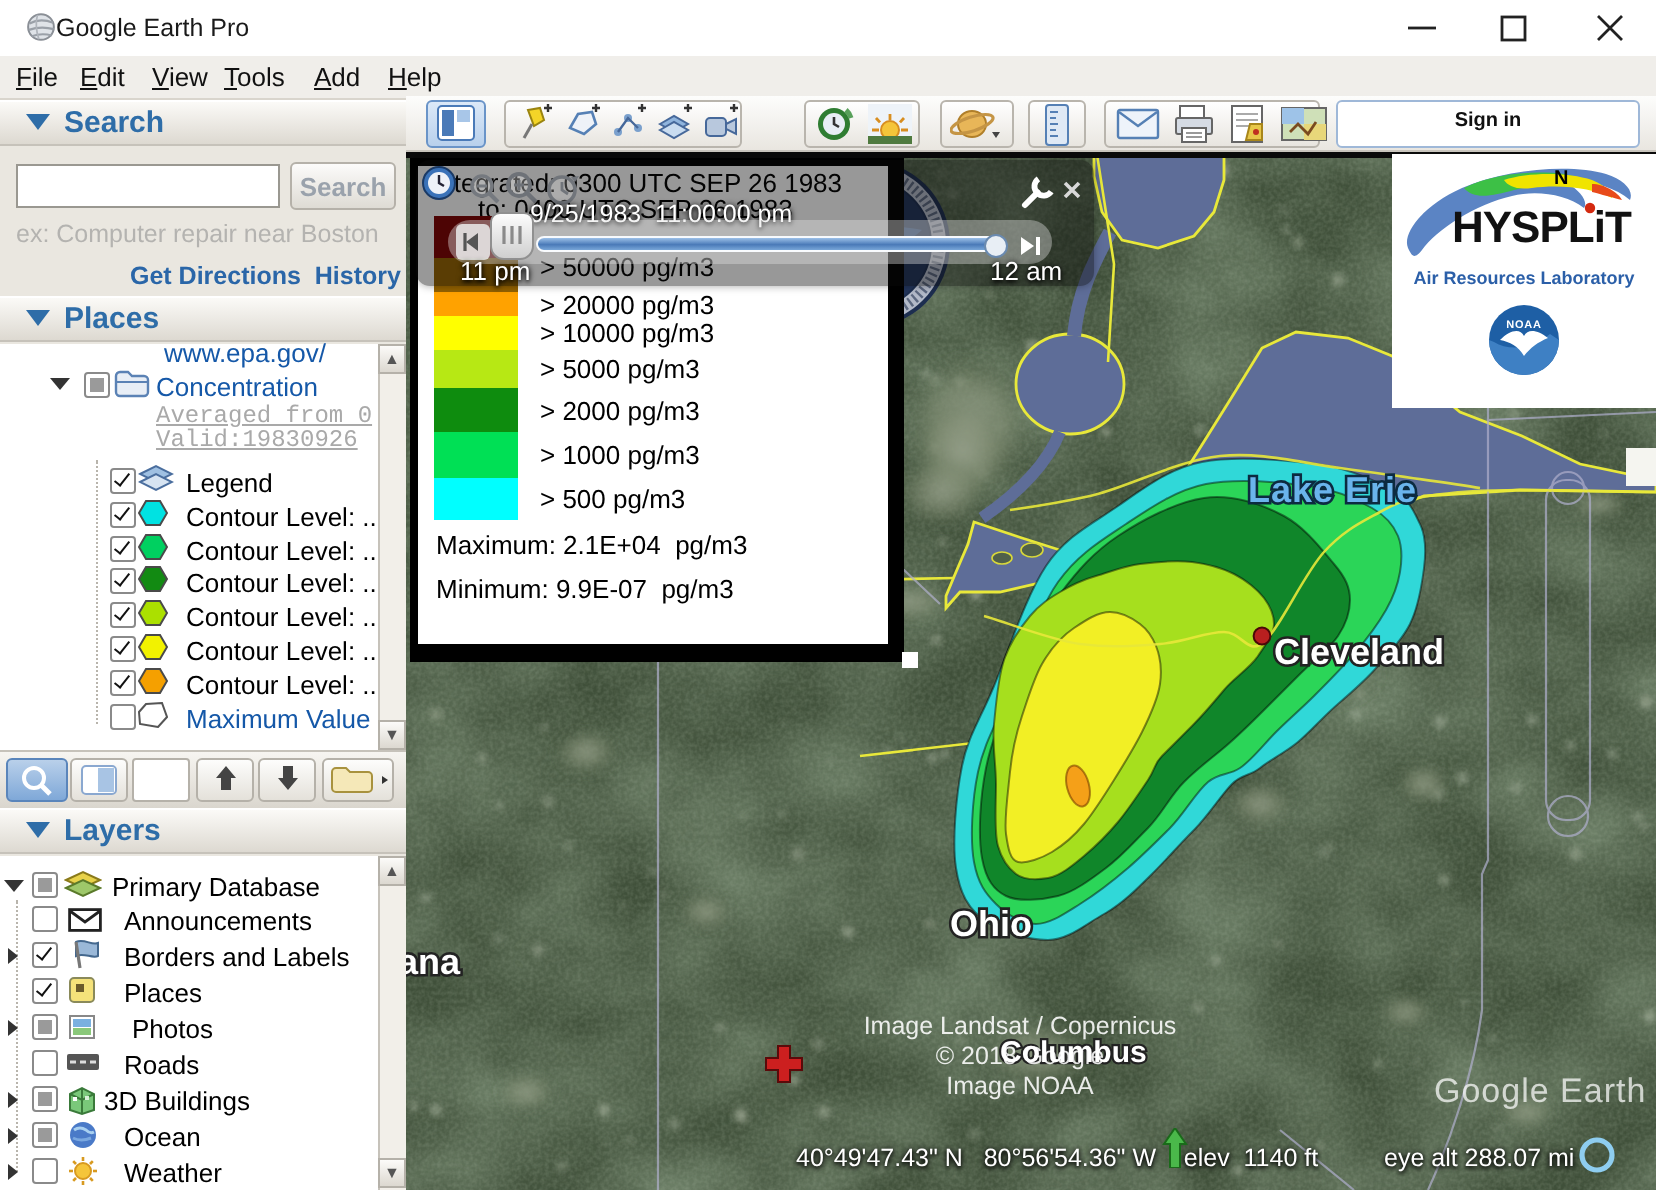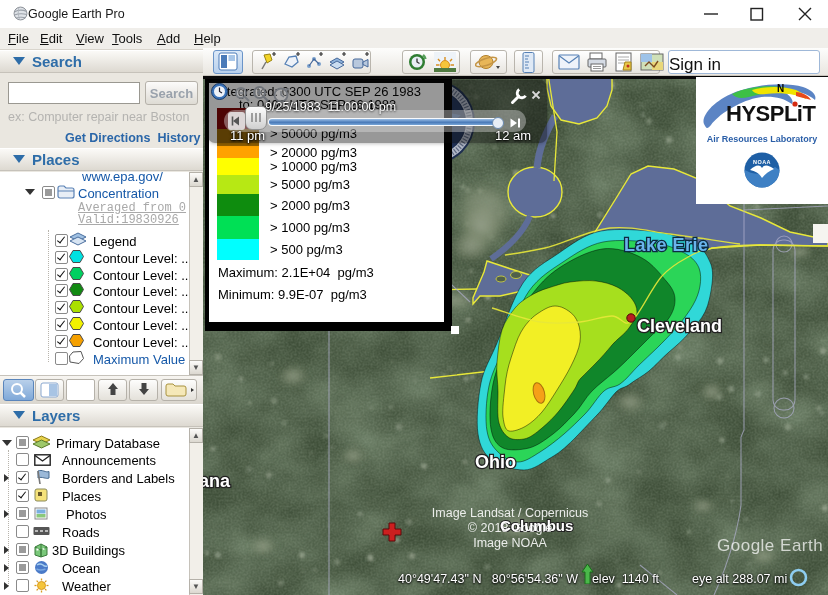--- a/index.html
+++ b/index.html
@@ -146,21 +146,21 @@
         <path d="M11,10 l6,0 0,8 -8,0 z" fill="#e8c84a" stroke="#a8861a"></path>
         <circle cx="14" cy="14" r="1.5" fill="#c03020"></circle>
       </svg>
 <svg class="abs" style="left:437px;top:4px" width="24" height="20" viewBox="0 0 24 20">
         <rect x="1" y="2" width="22" height="16" fill="#cfe0b8" stroke="#666"></rect>
         <rect x="1" y="2" width="11" height="8" fill="#9ec3e8"></rect>
         <rect x="12" y="10" width="11" height="8" fill="#e8d77a"></rect>
         <path d="M5,14 l4,-4 5,5 4,-6" stroke="#7a4a20" stroke-width="1.4" fill="none"></path>
       </svg>
 <div class="tbtn" style="left:465px;width:152px;background:#fff;border-color:#9fb8d8;">
-        <div style="text-align:left;font-size:17px;font-weight:normal;padding-top:4px;color:#111;">Sign in</div>
+        <div style="text-align:center;font-size:10px;font-weight:bold;padding-top:4px;color:#111;">Sign in</div>
       </div>
 </div>
 <div id="sidebar" class="abs">
 <div class="phead" style="top:0">
         <div class="tri"></div>
         <div class="ptxt">Search</div>
       </div>
 <div class="abs" style="left:8px;top:32px;width:132px;height:22px;background:#fff;border:1px solid #9a9891;"></div>
 <div class="abs" style="left:145px;top:31px;width:53px;height:24px;background:linear-gradient(#fcfbfa,#dedbd4);border:1px solid #b5b1a9;border-radius:3px;text-align:center;font-size:13px;font-weight:bold;color:#9aa2ac;padding-top:4px;">Search</div>
 <div class="abs" style="left:8px;top:60px;font-size:12.5px;color:#b4b3b0;">ex: Computer repair near Boston</div>

